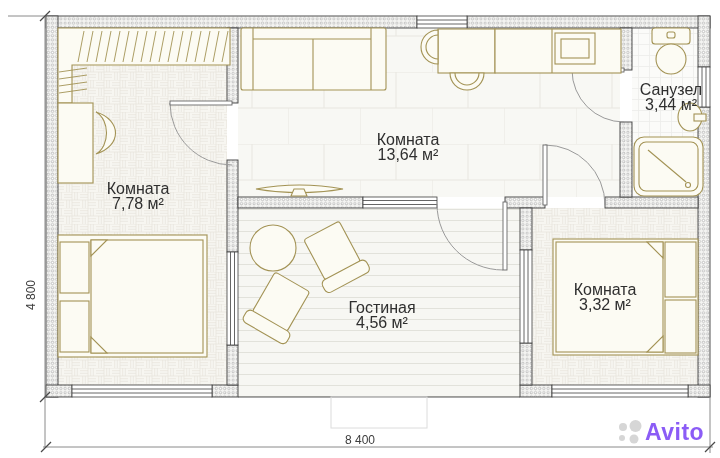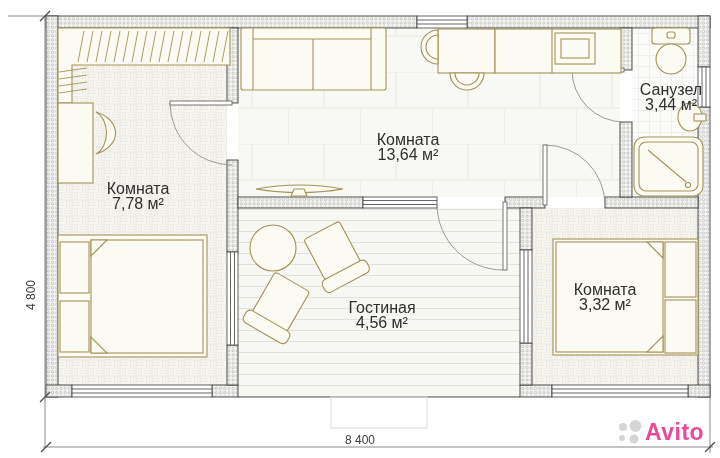--- a/index.html
+++ b/index.html
@@ -5,21 +5,21 @@
   html,body{margin:0;padding:0;background:#fff;}
   #plan-wrap{position:relative;width:720px;height:458px;background:#ffffff;overflow:hidden;
              font-family:"Liberation Sans",sans-serif;}
   #plan-svg{position:absolute;left:0;top:0;}
   .lbl{position:absolute;transform:translate(-50%,-50%);text-align:center;
        font-size:16px;line-height:15px;color:#2f2f2f;white-space:nowrap;}
   .dim{position:absolute;font-size:12px;color:#3d3d3d;white-space:nowrap;}
   .dim-h{left:360px;top:440px;transform:translate(-50%,-50%);}
   .dim-v{left:31px;top:295px;transform:translate(-50%,-50%) rotate(-90deg);}
   .wm{position:absolute;left:612px;top:418px;display:flex;align-items:center;gap:3px;}
-  .wm span{font-size:23px;font-weight:bold;color:#ec4899;letter-spacing:0.5px;line-height:26px;}
+  .wm span{font-size:23px;font-weight:bold;color:#8b5cf6;letter-spacing:0.5px;line-height:26px;}
 </style>
 </head>
 <body>
 
 <div id="plan-wrap">
 
 <svg id="plan-svg" width="720" height="458" viewBox="0 0 720 458">
   <defs>
     <pattern id="wallp" width="4.2" height="4.2" patternUnits="userSpaceOnUse">
       <rect width="4.2" height="4.2" fill="#f3f3f1"></rect>

